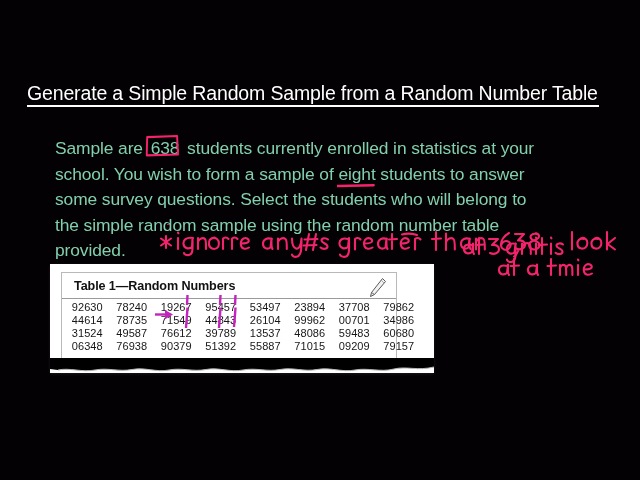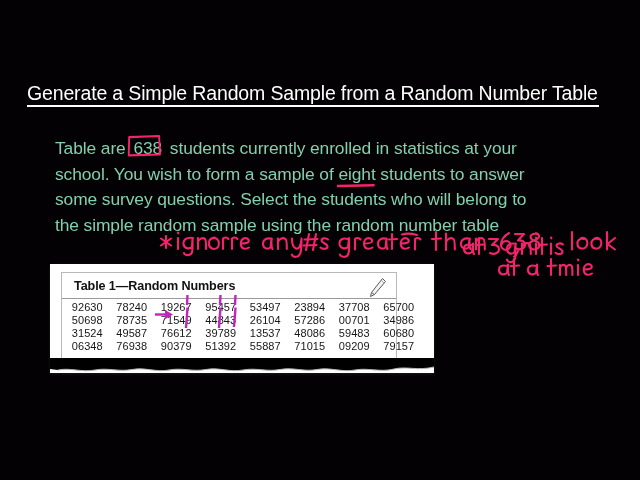--- a/index.html
+++ b/index.html
@@ -170,30 +170,31 @@
 </style>
 </head>
 <body>
 
 <div id="slide">
 
   <div id="title">Generate a Simple Random Sample from a Random Number Table</div>
   <div id="title-underline"></div>
 
   <div id="body-text">
-    <span class="ln"><span>Table are </span><span class="boxed"><span>638</span><svg class="box-draw" viewBox="0 0 40 23" preserveAspectRatio="none">
+    <span class="ln"><span>Sample are </span><span class="boxed"><span>638</span><svg class="box-draw" viewBox="0 0 40 23" preserveAspectRatio="none">
           <path d="M2.5,3.2 L37,2.0 L38,20.5 L2.0,21.3 Z" fill="none" stroke="#F4246C" stroke-width="2.2" stroke-linejoin="round"></path>
         </svg></span><span> students currently enrolled in statistics at your</span></span>
 
     <span class="ln"><span>school. You wish to form a sample of </span><span class="under"><span>eight</span><svg class="under-draw" viewBox="0 0 40 5" preserveAspectRatio="none">
           <path d="M0.5,3.0 L39.5,2.2" fill="none" stroke="#F4246C" stroke-width="2.4" stroke-linecap="round"></path>
         </svg></span><span> students to answer</span></span>
 
     <span class="ln">some survey questions. Select the students who will belong to</span>
     <span class="ln">the simple random sample using the random number table</span>
+    <span class="ln">provided.</span>
   </div>
 
   <svg id="hand-note" viewBox="0 0 470 58">
 
     <g>
       <path class="hw" d="M6,12 L6,24"></path>
       <path class="hw" d="M1,14.5 L11,21.5"></path>
       <path class="hw" d="M11,14.5 L1,21.5"></path>
     </g>
 
@@ -289,29 +290,29 @@
       <div id="table-rule"></div>
       <div id="grid">
         <div class="trow">
           <div class="tcell">92630</div>
           <div class="tcell">78240</div>
           <div class="tcell">19267</div>
           <div class="tcell">95457</div>
           <div class="tcell">53497</div>
           <div class="tcell">23894</div>
           <div class="tcell">37708</div>
-          <div class="tcell">65700</div>
+          <div class="tcell">79862</div>
         </div>
         <div class="trow">
-          <div class="tcell">50698</div>
+          <div class="tcell">44614</div>
           <div class="tcell">78735</div>
           <div class="tcell">71549</div>
           <div class="tcell">44843</div>
           <div class="tcell">26104</div>
-          <div class="tcell">57286</div>
+          <div class="tcell">99962</div>
           <div class="tcell">00701</div>
           <div class="tcell">34986</div>
         </div>
         <div class="trow">
           <div class="tcell">31524</div>
           <div class="tcell">49587</div>
           <div class="tcell">76612</div>
           <div class="tcell">39789</div>
           <div class="tcell">13537</div>
           <div class="tcell">48086</div>

